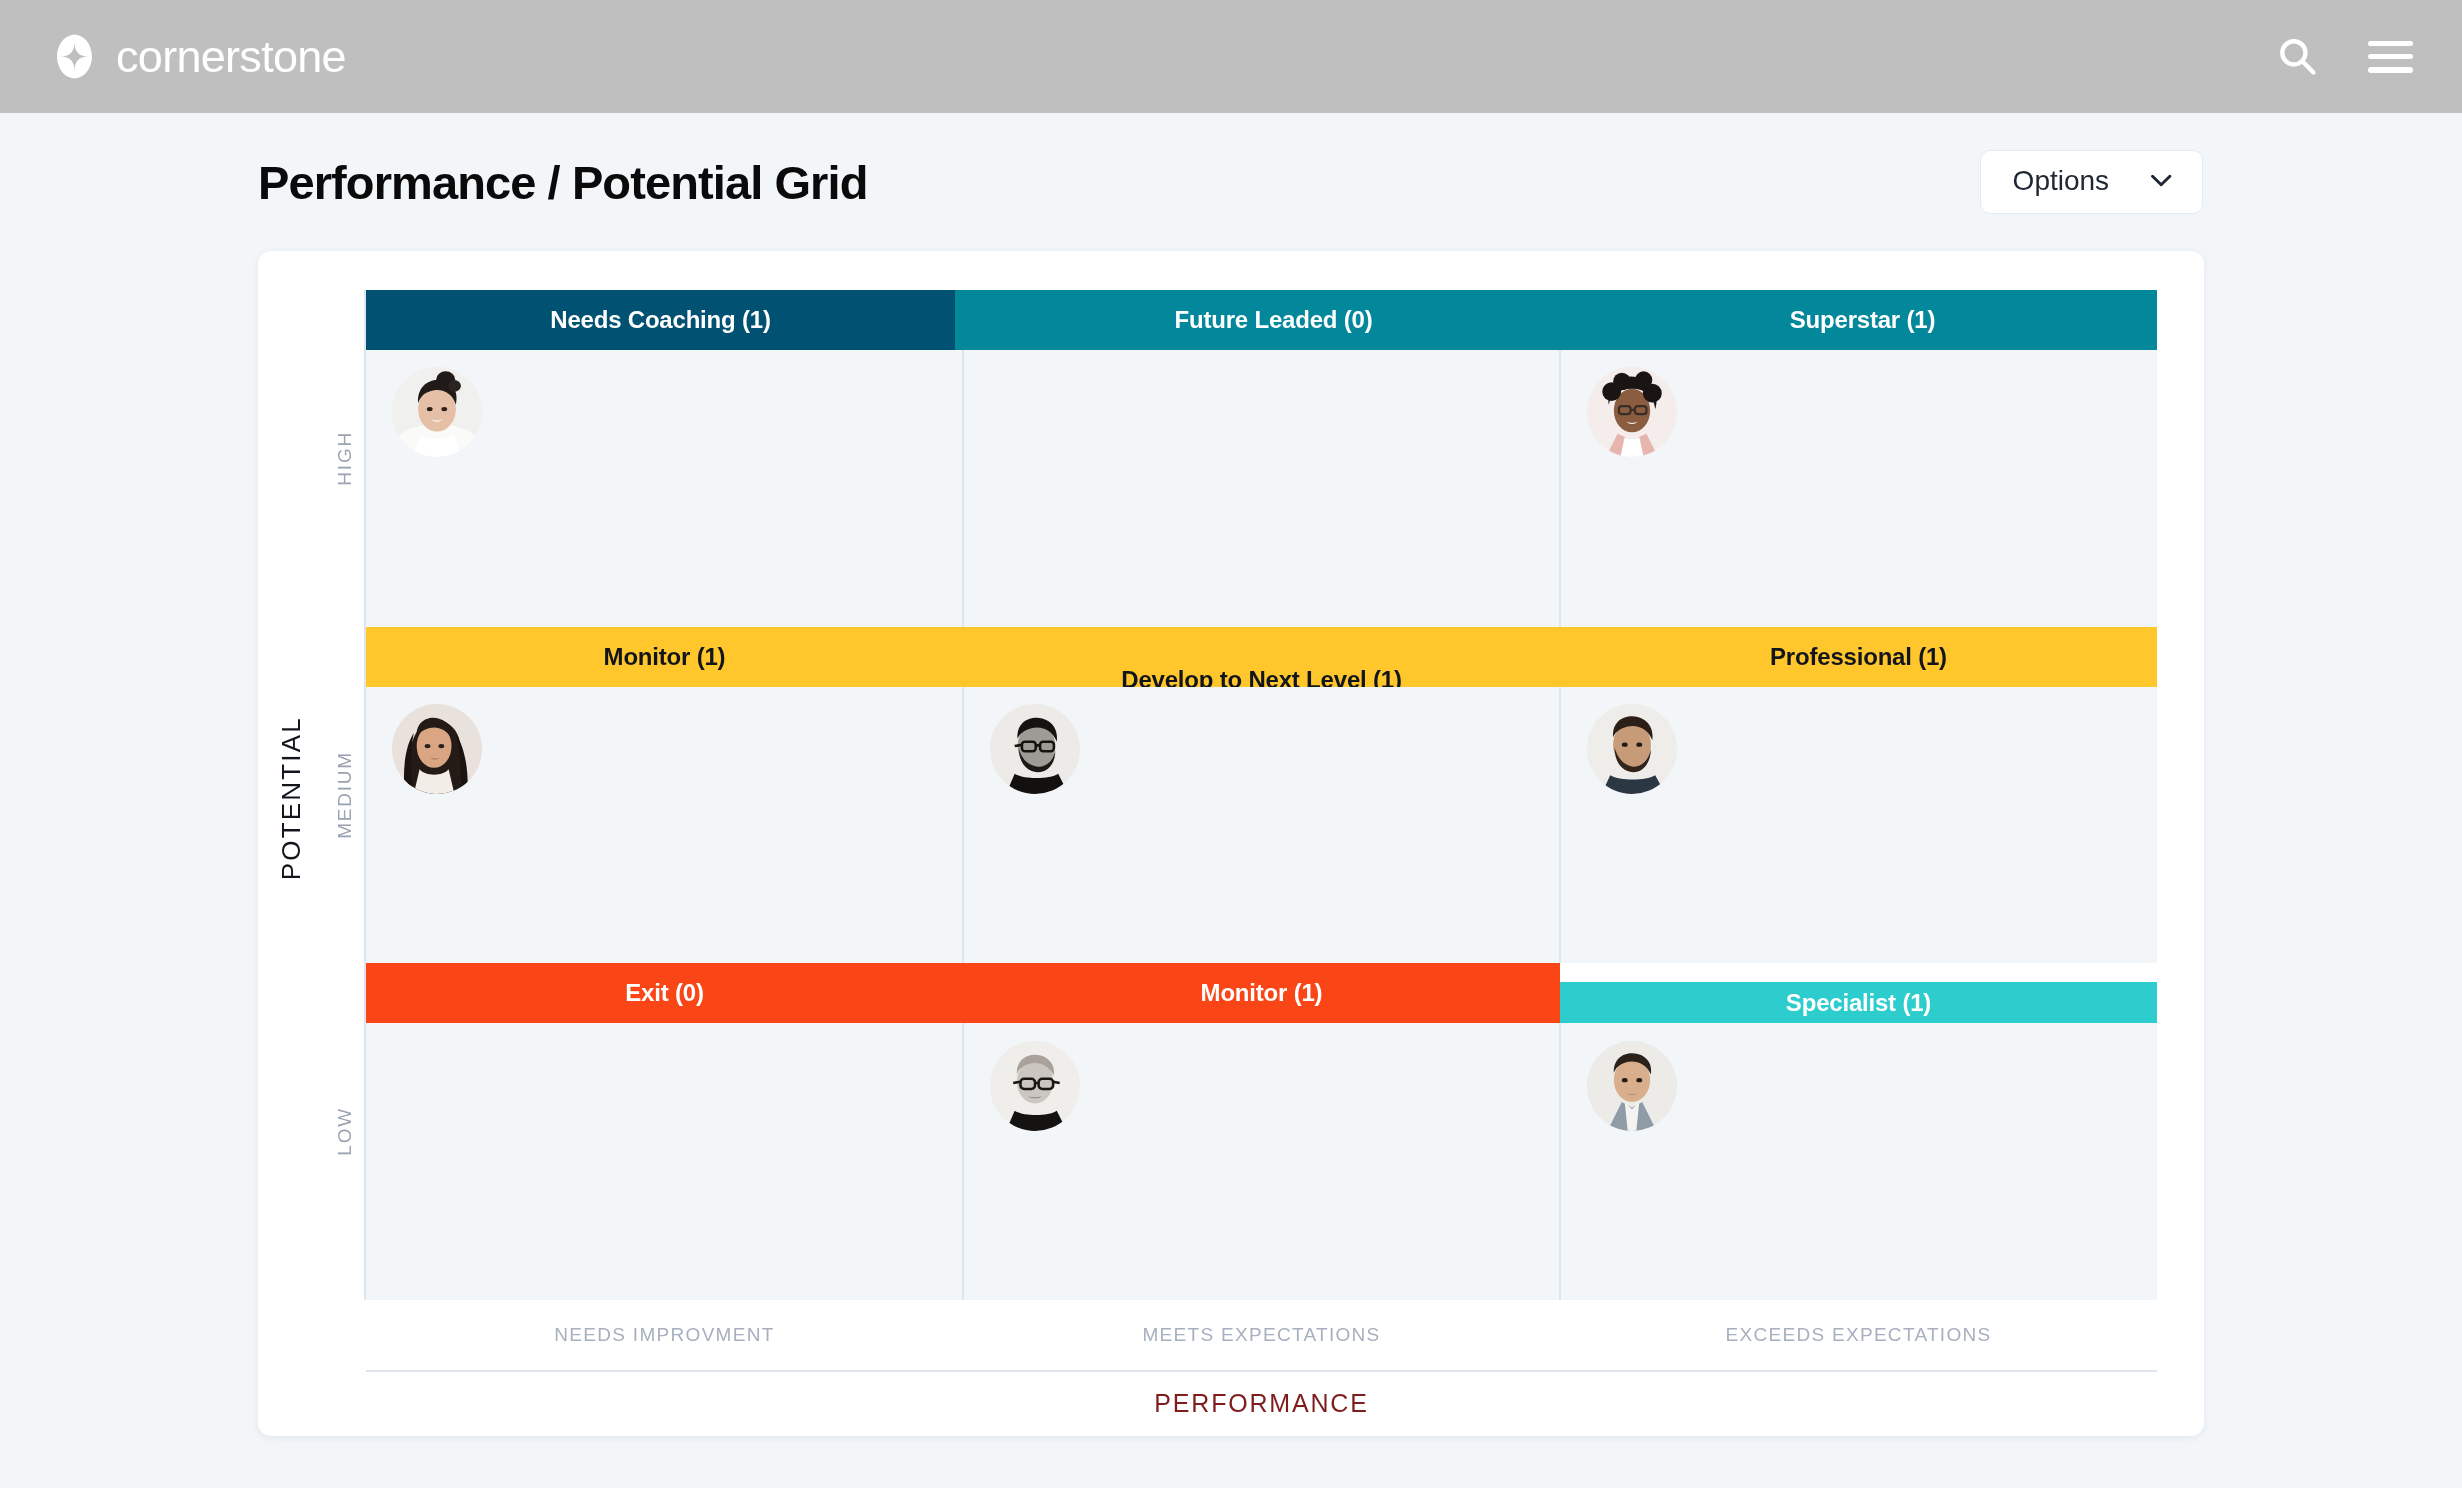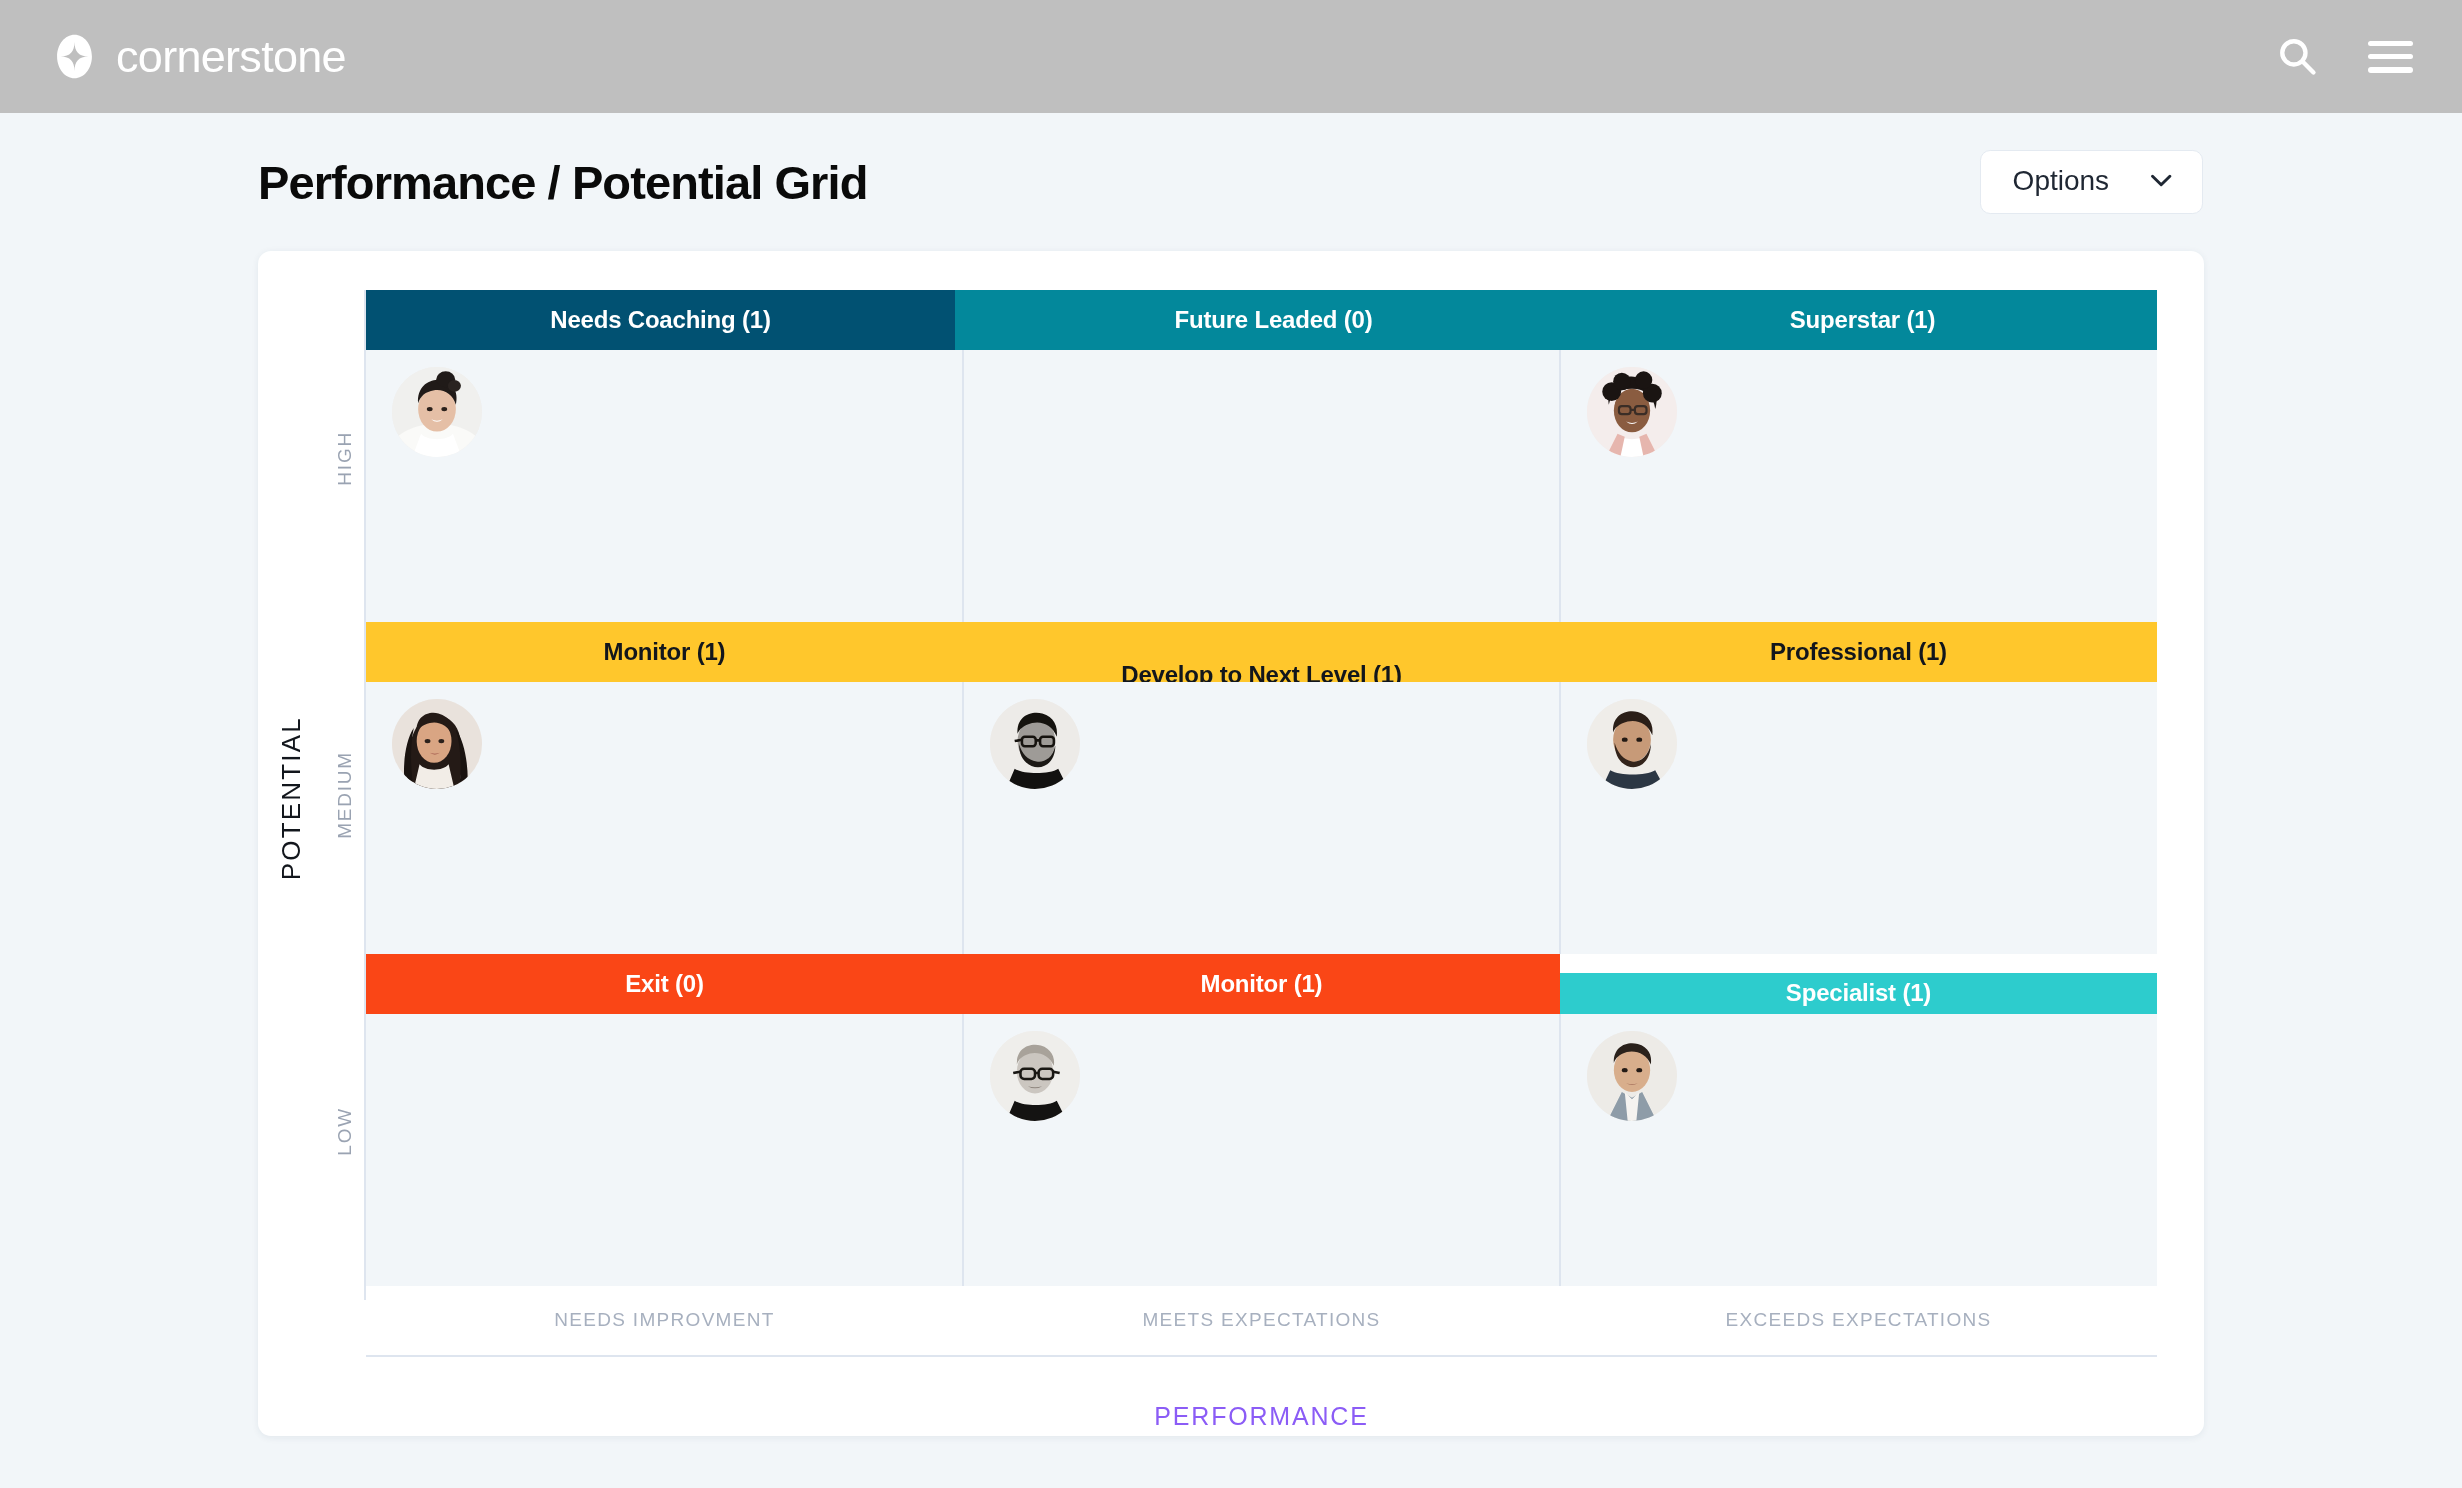--- a/index.html
+++ b/index.html
@@ -241,22 +241,22 @@
     white-space: nowrap;
   }
   .x-axis-line {
     height: 2.2px;
     background: #DEE5EF;
   }
   .x-title {
     text-align: center;
     font-size: 25px;
     letter-spacing: 1.8px;
-    color: #8b5cf6;
-    padding-top: 45px;
+    color: #7f1d1d;
+    padding-top: 17px;
   }
 </style>
 </head>
 <body>
 
 <div class="topbar">
   <div class="brand">
     <div class="brand-mark">
       <svg viewBox="0 0 62 62" width="45" height="45" aria-hidden="true">
         <path d="M31 1 C44 1 55 14 55 31 C55 48 44 61 31 61 C18 61 7 48 7 31 C7 14 18 1 31 1 Z

